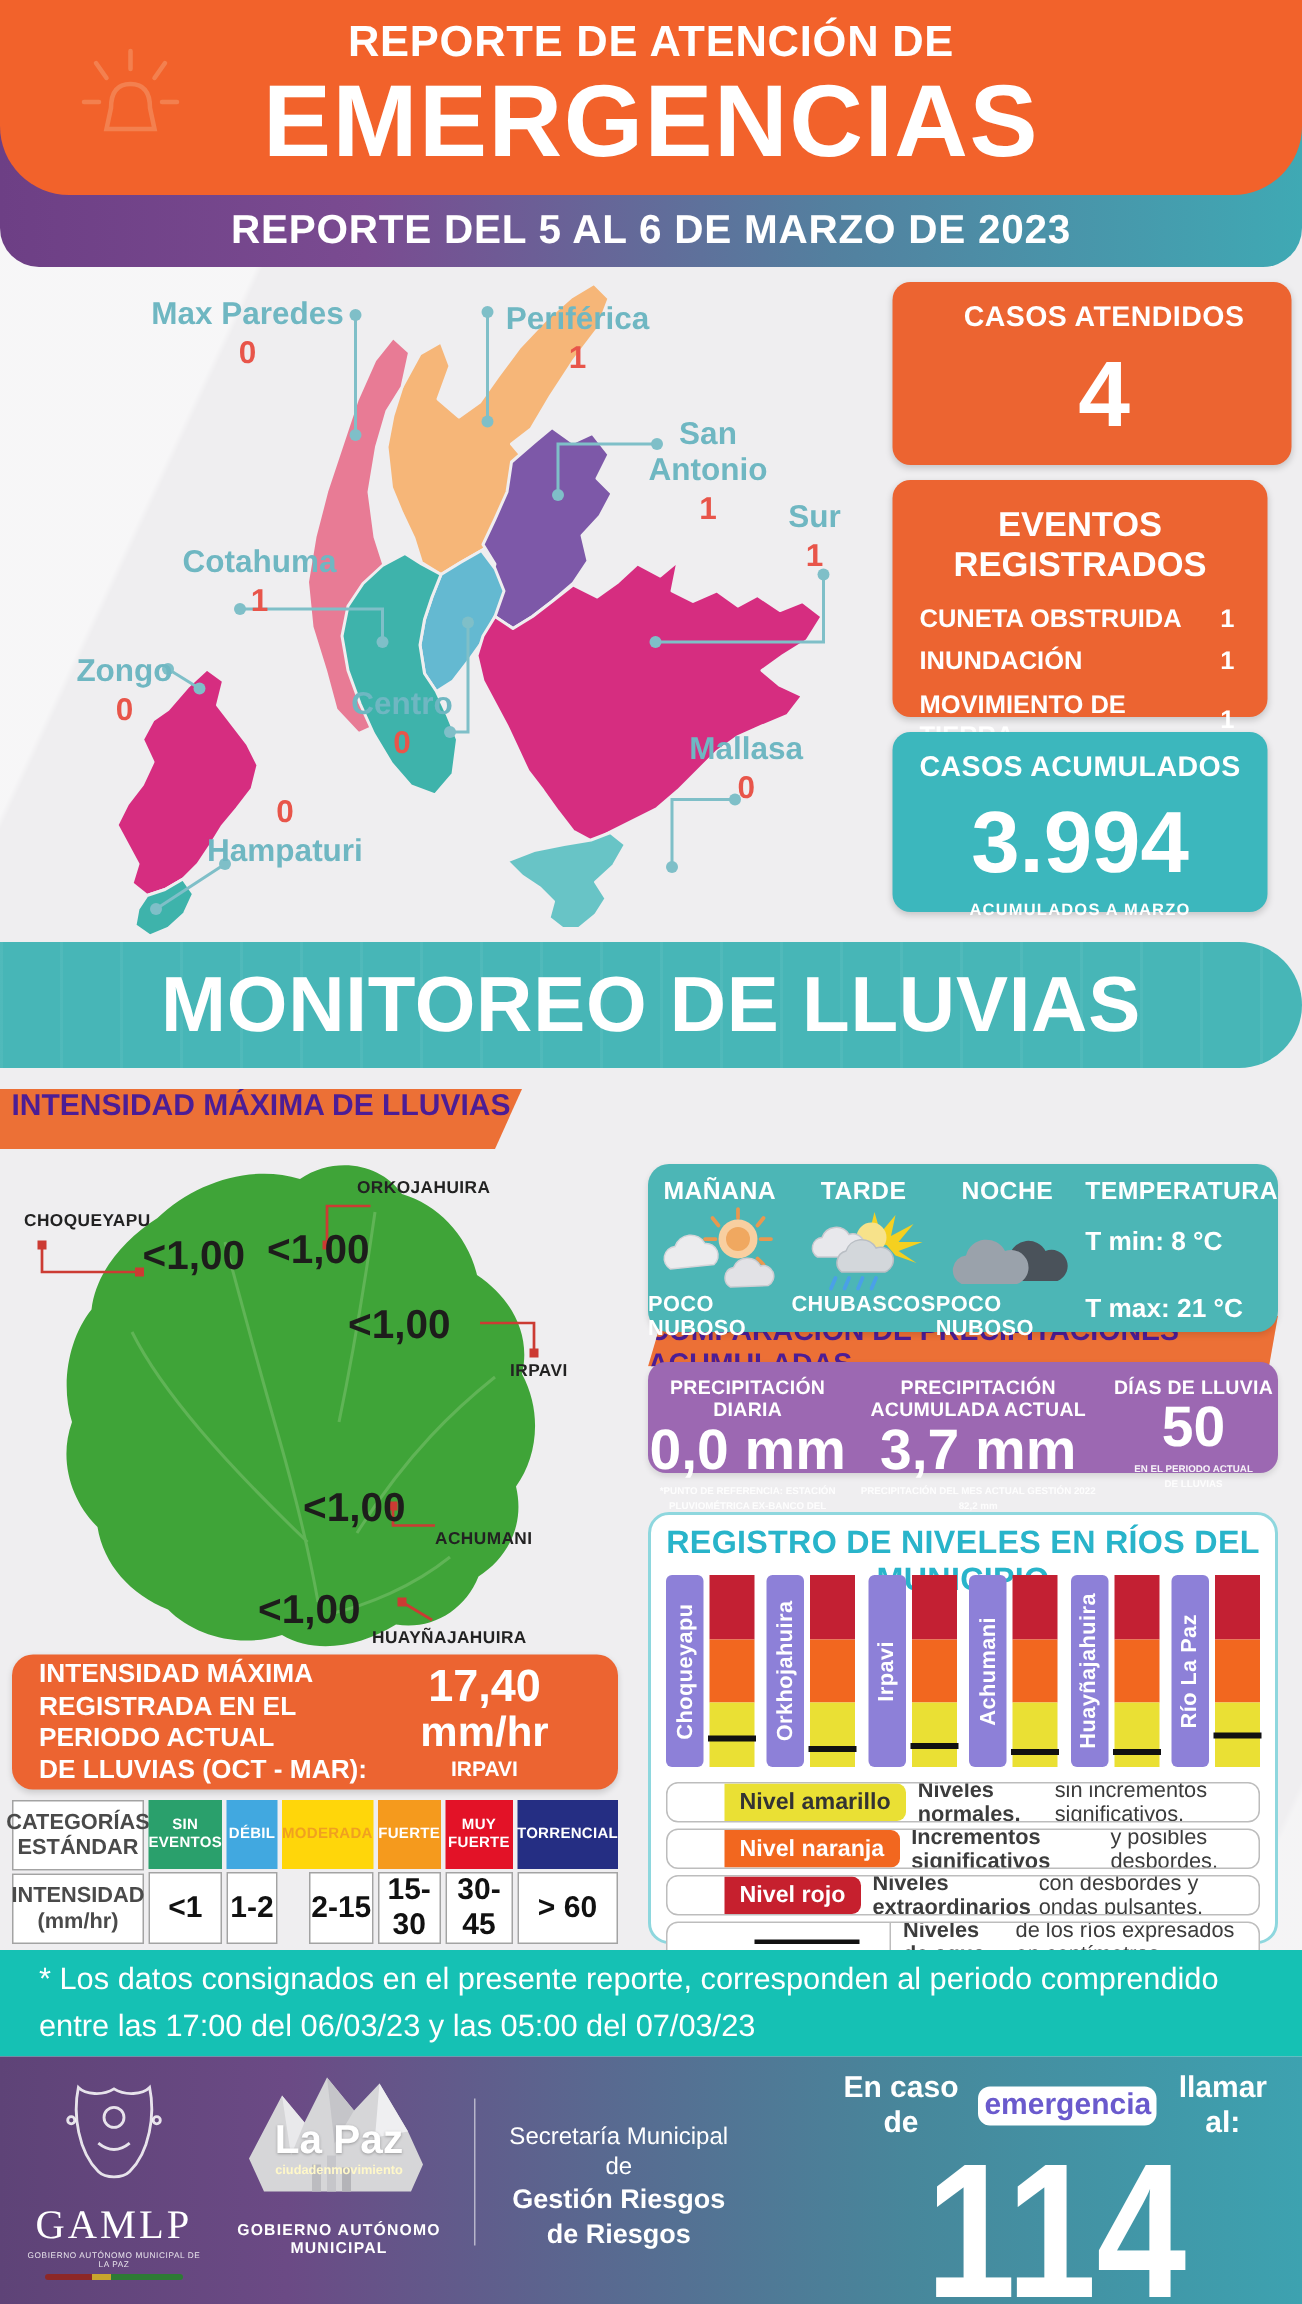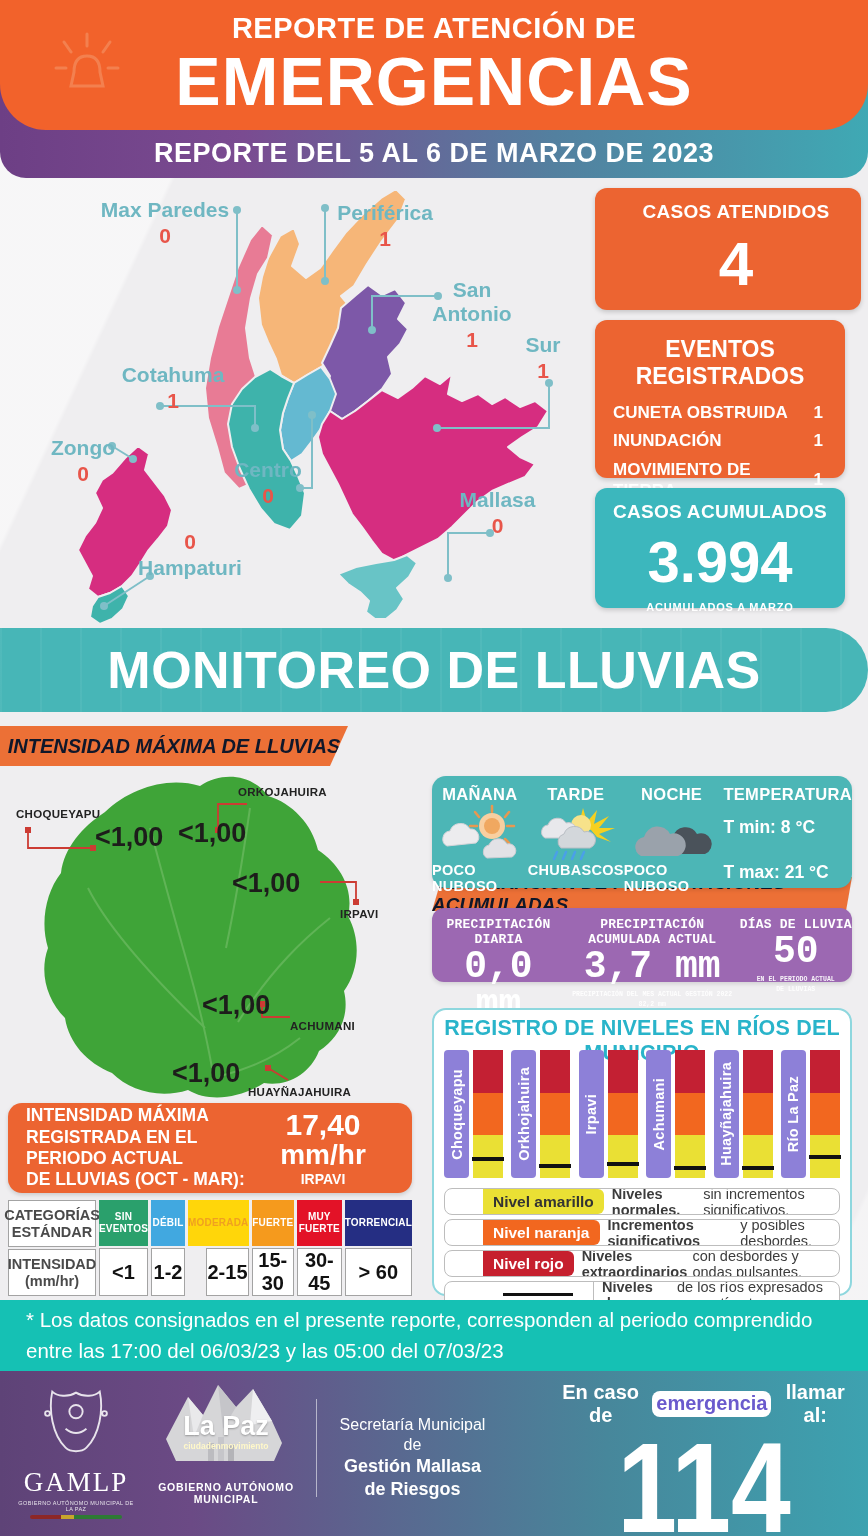--- a/index.html
+++ b/index.html
@@ -47,21 +47,21 @@
   .acc-big{font-size:58px;font-weight:800;line-height:1.0;margin-top:10px;}
   .acc-sub{font-size:11px;font-weight:bold;letter-spacing:.8px;margin-top:10px;}
 
   
   .rain-banner{top:628px;left:0;right:0;height:84px;background:#47b6b7;border-radius:0 42px 42px 0;
     display:flex;align-items:center;justify-content:center;
     background-image:repeating-linear-gradient(90deg,rgba(255,255,255,.05) 0 2px,rgba(255,255,255,0) 2px 40px);}
   .rain-banner span{color:#fff;font-size:52px;font-weight:800;letter-spacing:.5px;}
 
   
-  .strip{background:#ec7036;color:#0f172a;font-weight:bold;display:flex;align-items:center;justify-content:center;font-style:italic;}
+  .strip{background:#ec7036;color:#4c1d95;font-weight:bold;display:flex;justify-content:center;}
   .strip-l{top:726px;left:0;width:348px;height:40px;font-size:20px;
     clip-path:polygon(0 0,100% 0,calc(100% - 18px) 100%,0 100%);}
   .strip-r1{top:726px;left:432px;width:420px;height:40px;font-size:19px;
     clip-path:polygon(14px 0,100% 0,calc(100% - 6px) 100%,0 100%);}
   .strip-r2{top:877px;left:432px;width:420px;height:34px;font-size:19px;
     clip-path:polygon(10px 0,100% 0,calc(100% - 6px) 100%,0 100%);}
 
   
   .imap{top:770px;left:0;width:420px;height:348px;}
   .station{position:absolute;font-size:11.5px;font-weight:800;color:#222;letter-spacing:.3px;}
@@ -90,21 +90,21 @@
     display:flex;color:#fff;box-shadow:0 2px 4px rgba(0,0,0,.12);}
   .fcol{flex:1.05;display:flex;flex-direction:column;align-items:center;}
   .fcol-t{flex:1.0;align-items:flex-start;padding-left:4px;}
   .ftitle{font-size:16.5px;font-weight:bold;margin-top:9px;letter-spacing:.3px;}
   .ficon{height:58px;display:flex;align-items:center;justify-content:center;}
   .fdesc{font-size:14.5px;font-weight:bold;letter-spacing:.3px;}
   .ftemp{font-size:17.5px;font-weight:bold;margin-top:13px;}
 
   
   .precip{top:908px;left:432px;width:420px;height:74px;background:#9c68b2;border-radius:12px;
-    display:flex;color:#fff;box-shadow:0 2px 4px rgba(0,0,0,.12);font-family:Liberation Mono, monospace;}
+    display:flex;color:#fff;box-shadow:0 2px 4px rgba(0,0,0,.12);}
   .pcol{display:flex;flex-direction:column;align-items:center;text-align:center;}
   .p1{flex:1.18;}.p2{flex:1.55;}.p3{flex:1.0;}
   .ptitle{font-size:13px;font-weight:800;margin-top:9px;letter-spacing:.2px;}
   .pval{font-size:38px;font-weight:800;line-height:1.0;margin-top:1px;}
   .pnote{font-size:6.5px;font-weight:bold;opacity:.92;margin-top:4px;line-height:1.5;}
 
   
   .rivers-box{top:1008px;left:432px;width:420px;height:288px;background:#fff;border:2px solid #8ed7de;
     border-radius:14px;box-sizing:border-box;}
   .rtitle{text-align:center;color:#29b4ca;font-size:21.5px;font-weight:800;margin-top:6px;letter-spacing:.2px;}
@@ -580,21 +580,21 @@
           <rect x="72" y="68" width="6" height="16" fill="#b4b4b8"></rect>
         </svg>
         <div class="lapaz-name">La Paz</div>
         <div class="lapaz-tag">ciudadenmovimiento</div>
       </div>
       <div class="lapaz-cap">GOBIERNO AUTÓNOMO MUNICIPAL</div>
     </div>
     <div class="abs fdivider"></div>
     <div class="abs secretaria">
       <div class="sec1">Secretaría Municipal de</div>
-      <div class="sec2">Gestión Mallasa</div>
+      <div class="sec2">Gestión Riesgos</div>
       <div class="sec3">de Riesgos</div>
     </div>
     <div class="abs emergency">
       <div class="em-line">
         <span>En caso de</span>
         <span class="em-pill">emergencia</span>
         <span>llamar al:</span>
       </div>
       <div class="em-number">114</div>
     </div>

